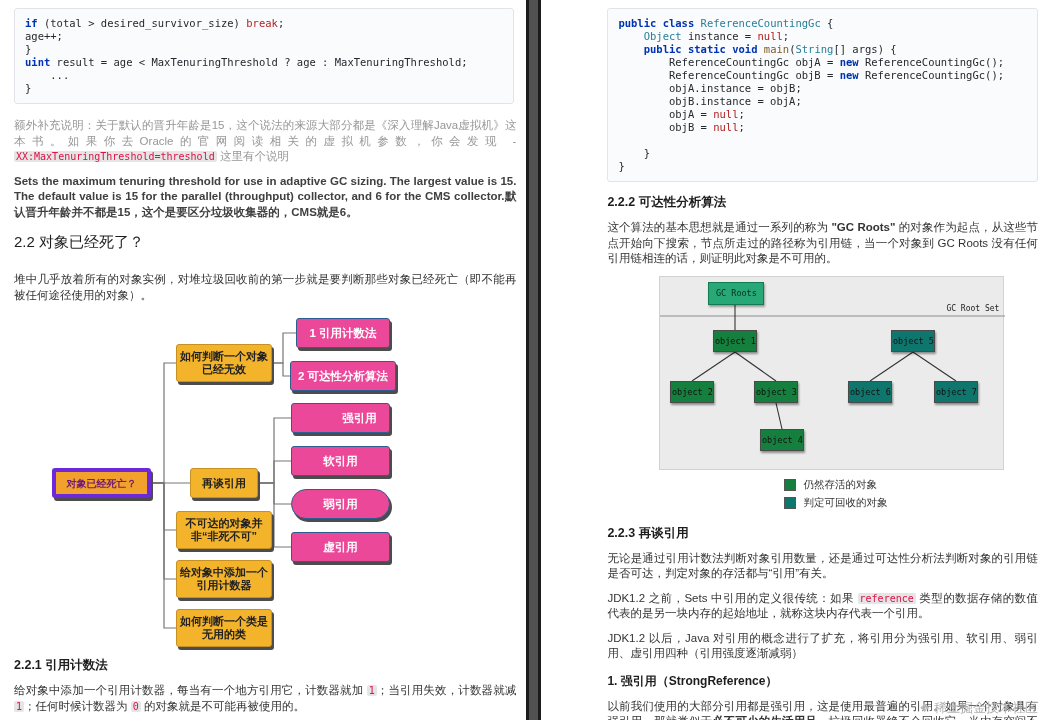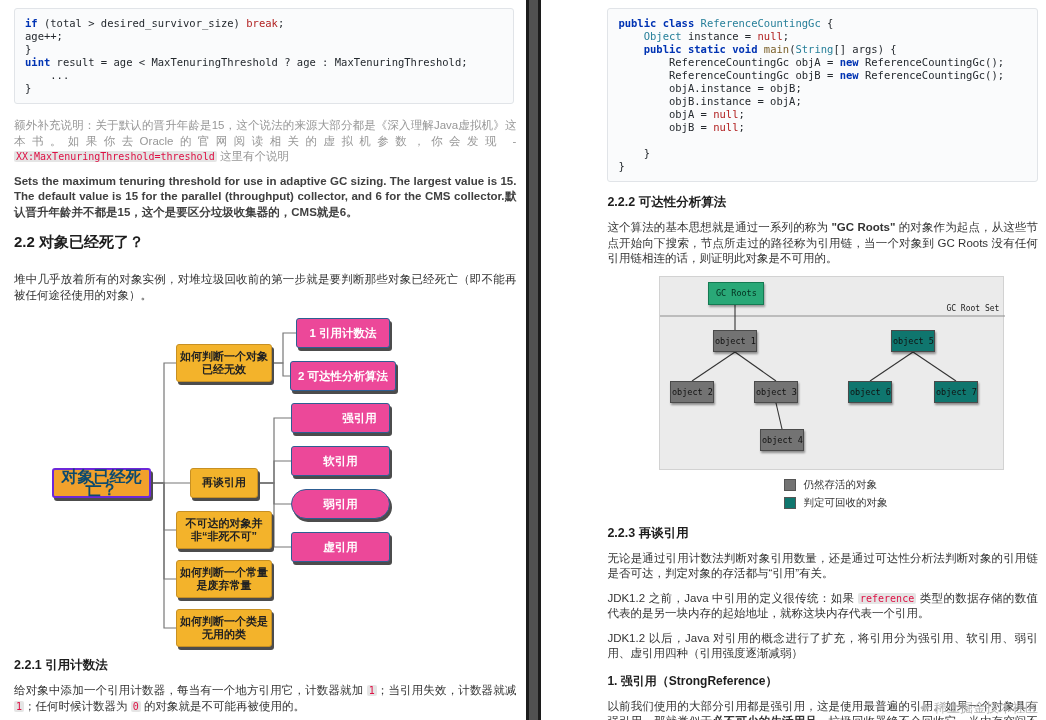--- a/index.html
+++ b/index.html
@@ -23,57 +23,57 @@
   .seg-fn{color:#795e26;}
   .seg-red{color:#d0342c;}
   .seg-bold{font-weight:bold;color:#333;}
   .seg-code{font-family:"DejaVu Sans Mono",monospace;font-size:10px;color:#d14;background:#e5e5e5;
     padding:0 2px;border-radius:2px;}
 
   
   p{font-size:11.5px;line-height:15.5px;color:#333;margin:9px 0;text-align:justify;}
   p.note{color:#979797;margin-top:13px;}
   p.quote-bold{font-weight:bold;color:#404040;}
-  h2{font-size:15px;font-weight:bold;color:#1d1d1d;margin:13px 0 20px;}
+  h2{font-size:15px;font-weight:normal;color:#1d1d1d;margin:13px 0 20px;}
   h3{font-size:12.5px;font-weight:bold;color:#1d1d1d;margin:11px 0 7px;}
   h4{font-size:12px;font-weight:bold;color:#1d1d1d;margin:11px 0 7px;}
 
   
   .mindmap{position:relative;height:334px;margin:2px 0 0;}
   .mindmap svg{position:absolute;left:0;top:0;}
   .mm-node{position:absolute;display:flex;align-items:center;justify-content:center;text-align:center;
     font-weight:bold;border-radius:3px;box-sizing:border-box;box-shadow:2px 3px 0 #4c4c4c;line-height:13px;padding:2px;}
   .mm-blue{background:#ec4899;border:1px solid #2d5e92;color:#fff;font-size:11.5px;}
   .mm-yellow{background:#f3b32b;border:1px solid #c79023;color:#222;font-size:11px;}
-  .mm-root{background:#f2a12c;border:2px solid #6d28d9;color:#0c4a6e;font-size:16px;}
+  .mm-root{background:#f2a12c;border:4px solid #6d28d9;color:#701a75;font-size:10px;}
   .mm-b1{left:282px;top:6px;width:94px;height:30px;}
   .mm-b2{left:276px;top:49px;width:106px;height:30px;}
   .mm-b3{left:277px;top:91px;width:99px;height:30px;padding-left:40px;}
   .mm-b4{left:277px;top:134px;width:99px;height:30px;}
   .mm-b5{left:277px;top:177px;width:99px;height:30px;border-radius:15px;}
   .mm-b6{left:277px;top:220px;width:99px;height:30px;}
   .mm-y1{left:162px;top:32px;width:96px;height:38px;}
-  .mm-y2{left:176px;top:156px;width:68px;height:30px;font-family:Liberation Mono, monospace;}
+  .mm-y2{left:176px;top:156px;width:68px;height:30px;}
   .mm-y3{left:162px;top:199px;width:96px;height:38px;text-align:center;}
   .mm-y4{left:162px;top:248px;width:96px;height:38px;}
   .mm-y5{left:162px;top:297px;width:96px;height:38px;}
   .mm-rootpos{left:38px;top:156px;width:99px;height:30px;}
 
   
   .gc-diagram{position:relative;height:238px;margin:4px 0 0;}
   .gc-box{position:absolute;left:52px;top:0;width:345px;height:194px;background:#ebebeb;border:1px solid #d2d2d2;box-sizing:border-box;}
   .gc-box svg{position:absolute;left:0;top:0;}
   .gc-root-node{position:absolute;left:48px;top:5px;width:54px;height:21px;background:#29a877;
     border:1px solid #147a52;box-shadow:1px 2px 2px rgba(0,0,0,.35);display:flex;align-items:center;justify-content:center;
     font-family:"DejaVu Sans Mono",monospace;font-size:8.5px;color:#052;color:#03301f;}
   .gc-set-label{position:absolute;right:4px;top:27px;font-family:"DejaVu Sans Mono",monospace;font-size:8px;color:#222;}
   .gc-obj{position:absolute;width:44px;height:22px;display:flex;align-items:center;justify-content:center;
     font-family:"DejaVu Sans Mono",monospace;font-size:8.5px;color:#111;border:1px solid #4a4a4a;
     box-shadow:1px 2px 2px rgba(0,0,0,.4);box-sizing:border-box;}
-  .gc-blue{background:#737373;}
+  .gc-blue{background:#15803d;}
   .gc-white{background:#0f766e;}
   .gc-o1{left:53px;top:53px;}
   .gc-o5{left:231px;top:53px;}
   .gc-o2{left:10px;top:104px;}
   .gc-o3{left:94px;top:104px;}
   .gc-o6{left:188px;top:104px;}
   .gc-o7{left:274px;top:104px;}
   .gc-o4{left:100px;top:152px;}
   .gc-legend{position:absolute;left:177px;top:202px;}
   .legend-row{display:flex;align-items:center;margin-bottom:4px;}
@@ -111,21 +111,21 @@
           <path d="M244 171 H260 V106 H277"></path>
           <path d="M244 171 H260 V149 H277"></path>
           <path d="M244 171 H260 V192 H277"></path>
           <path d="M244 171 H260 V235 H277"></path>
         </g>
       </svg>
       <div class="mm-node mm-root mm-rootpos">对象已经死亡？</div>
       <div class="mm-node mm-yellow mm-y1">如何判断一个对象已经无效</div>
       <div class="mm-node mm-yellow mm-y2">再谈引用</div>
       <div class="mm-node mm-yellow mm-y3">不可达的对象并非“非死不可”</div>
-      <div class="mm-node mm-yellow mm-y4">如何判断一个常量是废弃常量</div>
+      <div class="mm-node mm-yellow mm-y4">给对象中添加一个引用计数器</div>
       <div class="mm-node mm-yellow mm-y5">如何判断一个类是无用的类</div>
       <div class="mm-node mm-blue mm-b1">1 引用计数法</div>
       <div class="mm-node mm-blue mm-b2">2 可达性分析算法</div>
       <div class="mm-node mm-blue mm-b3">强引用</div>
       <div class="mm-node mm-blue mm-b4">软引用</div>
       <div class="mm-node mm-blue mm-b5">弱引用</div>
       <div class="mm-node mm-blue mm-b6">虚引用</div>
     </div>
 
     <h3>2.2.1 引用计数法</h3>
@@ -171,21 +171,21 @@
         </div>
         <div class="legend-row">
           <span class="legend-swatch gc-white"></span>
           <span class="legend-label">判定可回收的对象</span>
         </div>
       </div>
     </div>
 
     <h3>2.2.3 再谈引用</h3>
     <p><span class="seg-pl">无论是通过引用计数法判断对象引用数量，还是通过可达性分析法判断对象的引用链是否可达，判定对象的存活都与“引用”有关。</span></p>
-    <p><span class="seg-pl">JDK1.2 之前，Java 中引用的定义很传统：如果 </span><span class="seg-code">reference</span><span class="seg-pl"> 类型的数据存储的数值代表的是另一块内存的起始地址，就称这块内存代表一个引用。</span></p>
+    <p><span class="seg-pl">JDK1.2 之前，Sets 中引用的定义很传统：如果 </span><span class="seg-code">reference</span><span class="seg-pl"> 类型的数据存储的数值代表的是另一块内存的起始地址，就称这块内存代表一个引用。</span></p>
     <p><span class="seg-pl">JDK1.2 以后，Java 对引用的概念进行了扩充，将引用分为强引用、软引用、弱引用、虚引用四种（引用强度逐渐减弱）</span></p>
     <h4>1. 强引用（StrongReference）</h4>
     <p><span class="seg-pl">以前我们使用的大部分引用都是强引用，这是使用最普遍的引用。如果一个对象具有强引用，那就类似于</span><span class="seg-bold">必不可少的生活用品</span><span class="seg-pl">，垃圾回收器绝不会回收它。当内存空间不足，Java 虚拟机宁愿抛出 </span></p>
   </section>
 
   <div class="watermark">
     <span class="wm-icon">❖</span>
     <span>稀土掘金技术社区</span>
   </div>
 

